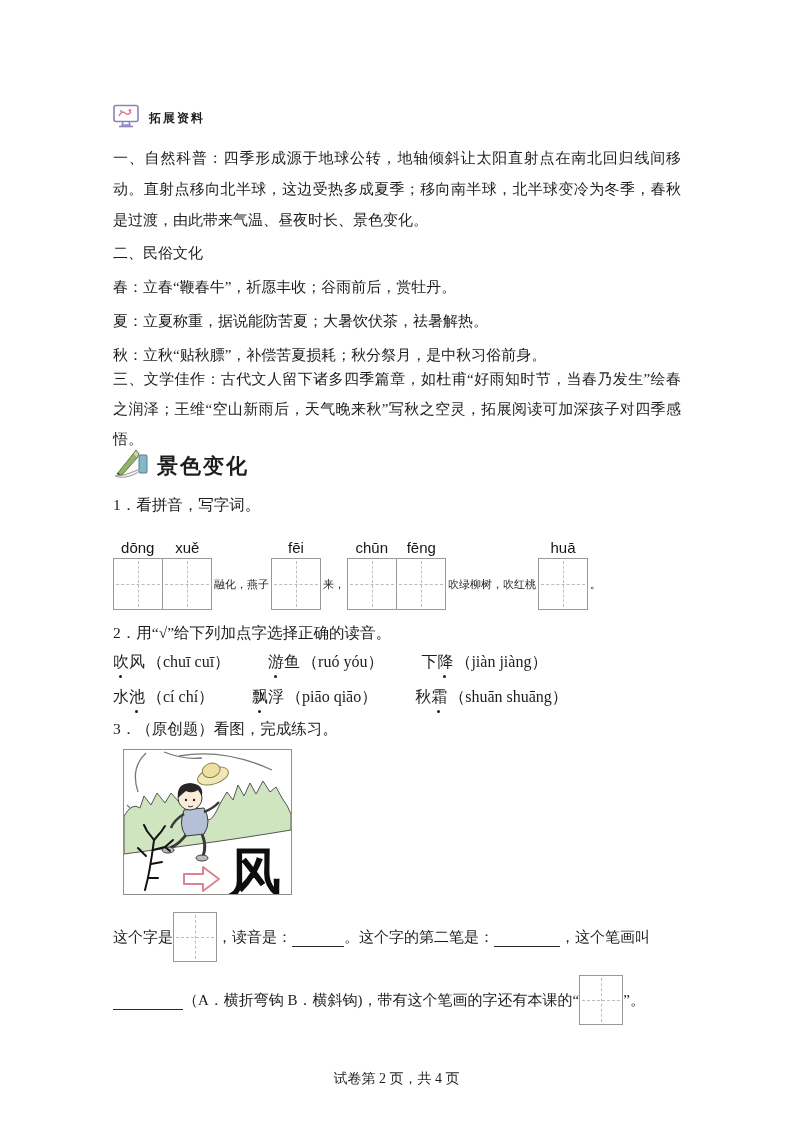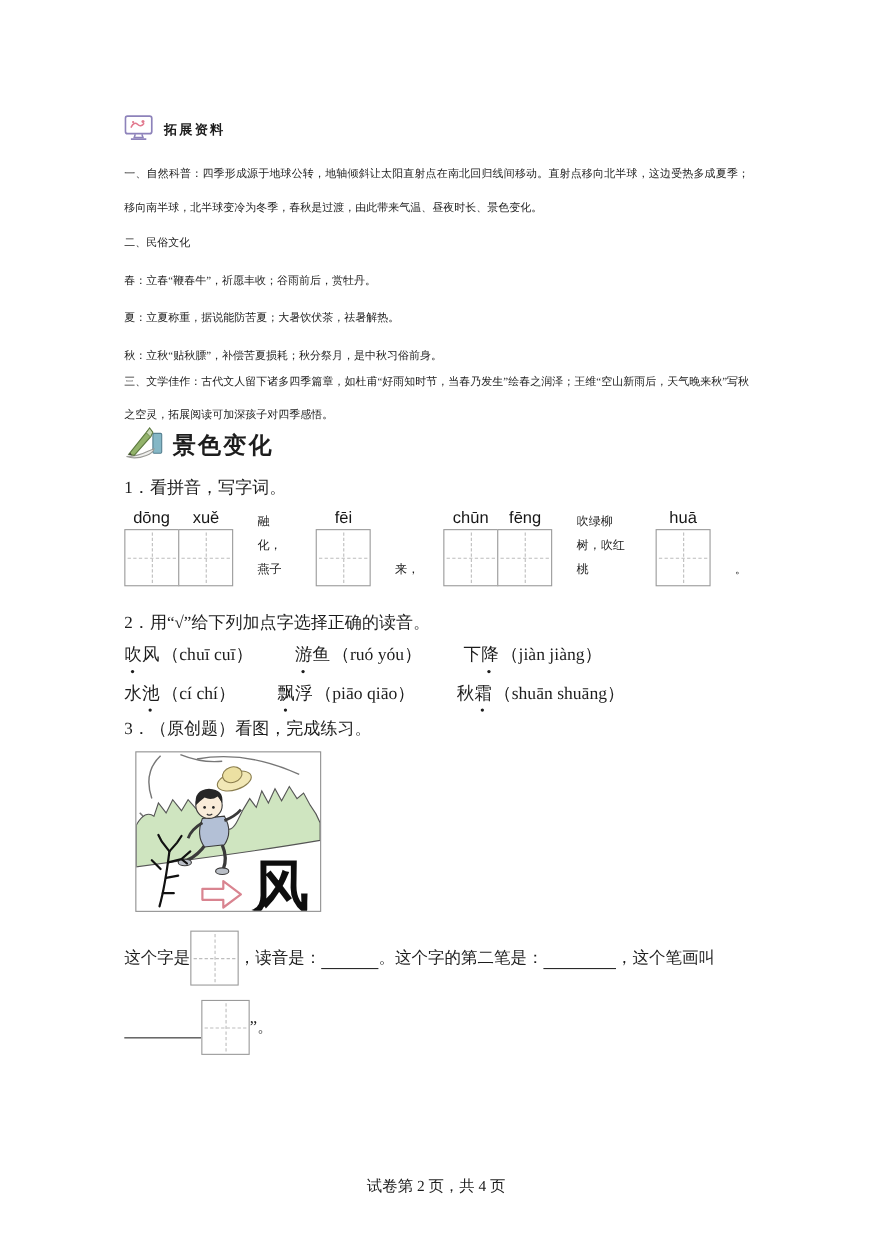--- a/index.html
+++ b/index.html
@@ -8,21 +8,21 @@
     position:relative; width:793px; height:1122px; background:#fff;
     font-family:"Liberation Serif","DejaVu Serif",serif; color:#1d1d1d;
     padding:104px 112px 0 113px; overflow:hidden;
   }
   
   .res-header { display:flex; align-items:center; gap:10px; height:28px; }
   .res-title { font-weight:bold; font-size:12px; letter-spacing:2px; }
   .practice-header { display:flex; align-items:center; gap:8px; height:32px; margin-top:-4px; }
   .practice-title { font-weight:bold; font-size:21px; letter-spacing:2px; }
   
-  .para { font-size:10px; line-height:31px; text-align:justify; }
+  .para { font-size:15px; line-height:31px; text-align:justify; }
   .science { margin-top:11px; }
   .folk-title { margin-top:1px; line-height:32px; }
   .folk-item { line-height:34px; }
   .folk-item.first { margin-top:1px; }
   .literature { margin-top:-8px; line-height:30px; }
   .q-title { font-size:15.5px; line-height:22px; }
   .ex1-title { margin-top:12px; }
   .ex2-title { margin-top:12px; }
   .ex3-title { margin-top:9px; }
   
@@ -32,21 +32,21 @@
                   border-top:1px dashed #bdbdbd; }
   .tian::after  { content:""; position:absolute; top:2px; bottom:2px; left:50%;
                   border-left:1px dashed #bdbdbd; }
   .tian.small { width:44px; height:50px; }
   .cells { display:inline-flex; }
   .cells .tian:not(:first-child) { margin-left:-1px; }
   .grid-unit { display:inline-flex; flex-direction:column; }
   .pinyin-row { display:flex; height:18px; line-height:16px; font-size:15px;
                 font-family:"Liberation Sans","DejaVu Sans",sans-serif; color:#161616; }
   .pinyin-row span { flex:1; text-align:center; }
-  .ex1-row { display:flex; align-items:flex-start; margin-top:8px;gap:20px; }
+  .ex1-row { display:flex; align-items:flex-start; margin-top:24px; }
   .seg { font-size:11px; padding:0 2px; align-self:flex-end; margin-bottom:15px; line-height:22px; }
   
   .ex2-row { font-size:16px; line-height:24px; }
   .ex2-row.r1 { margin-top:6px; }
   .ex2-row.r2 { margin-top:11px; }
   .ex2-item { display:inline-block; margin-right:34px; }
   .dotted { position:relative; display:inline-block; }
   .dotted::after { content:""; position:absolute; left:50%; bottom:-4px; width:3px;
                    height:3px; margin-left:-2px; border-radius:50%; background:#1d1d1d; }
   .opts { margin-left:2px; }
@@ -207,18 +207,19 @@
     <span>这个字是</span>
     <span class="tian small"></span>
     <span>，读音是：</span>
     <span class="blank w52"></span>
     <span>。这个字的第二笔是：</span>
     <span class="blank w66"></span>
     <span>，这个笔画叫</span>
   </div>
   <div class="q3-row r2">
     <span class="blank w70"></span>
+    <span>（A．横折弯钩 B．横斜钩)，带有这个笔画的字还有本课的“</span>
     <span class="tian small"></span>
     <span>”。</span>
   </div>
 
   <div class="footer">试卷第 2 页，共 4 页</div>
 </div>
 
 </body></html>

